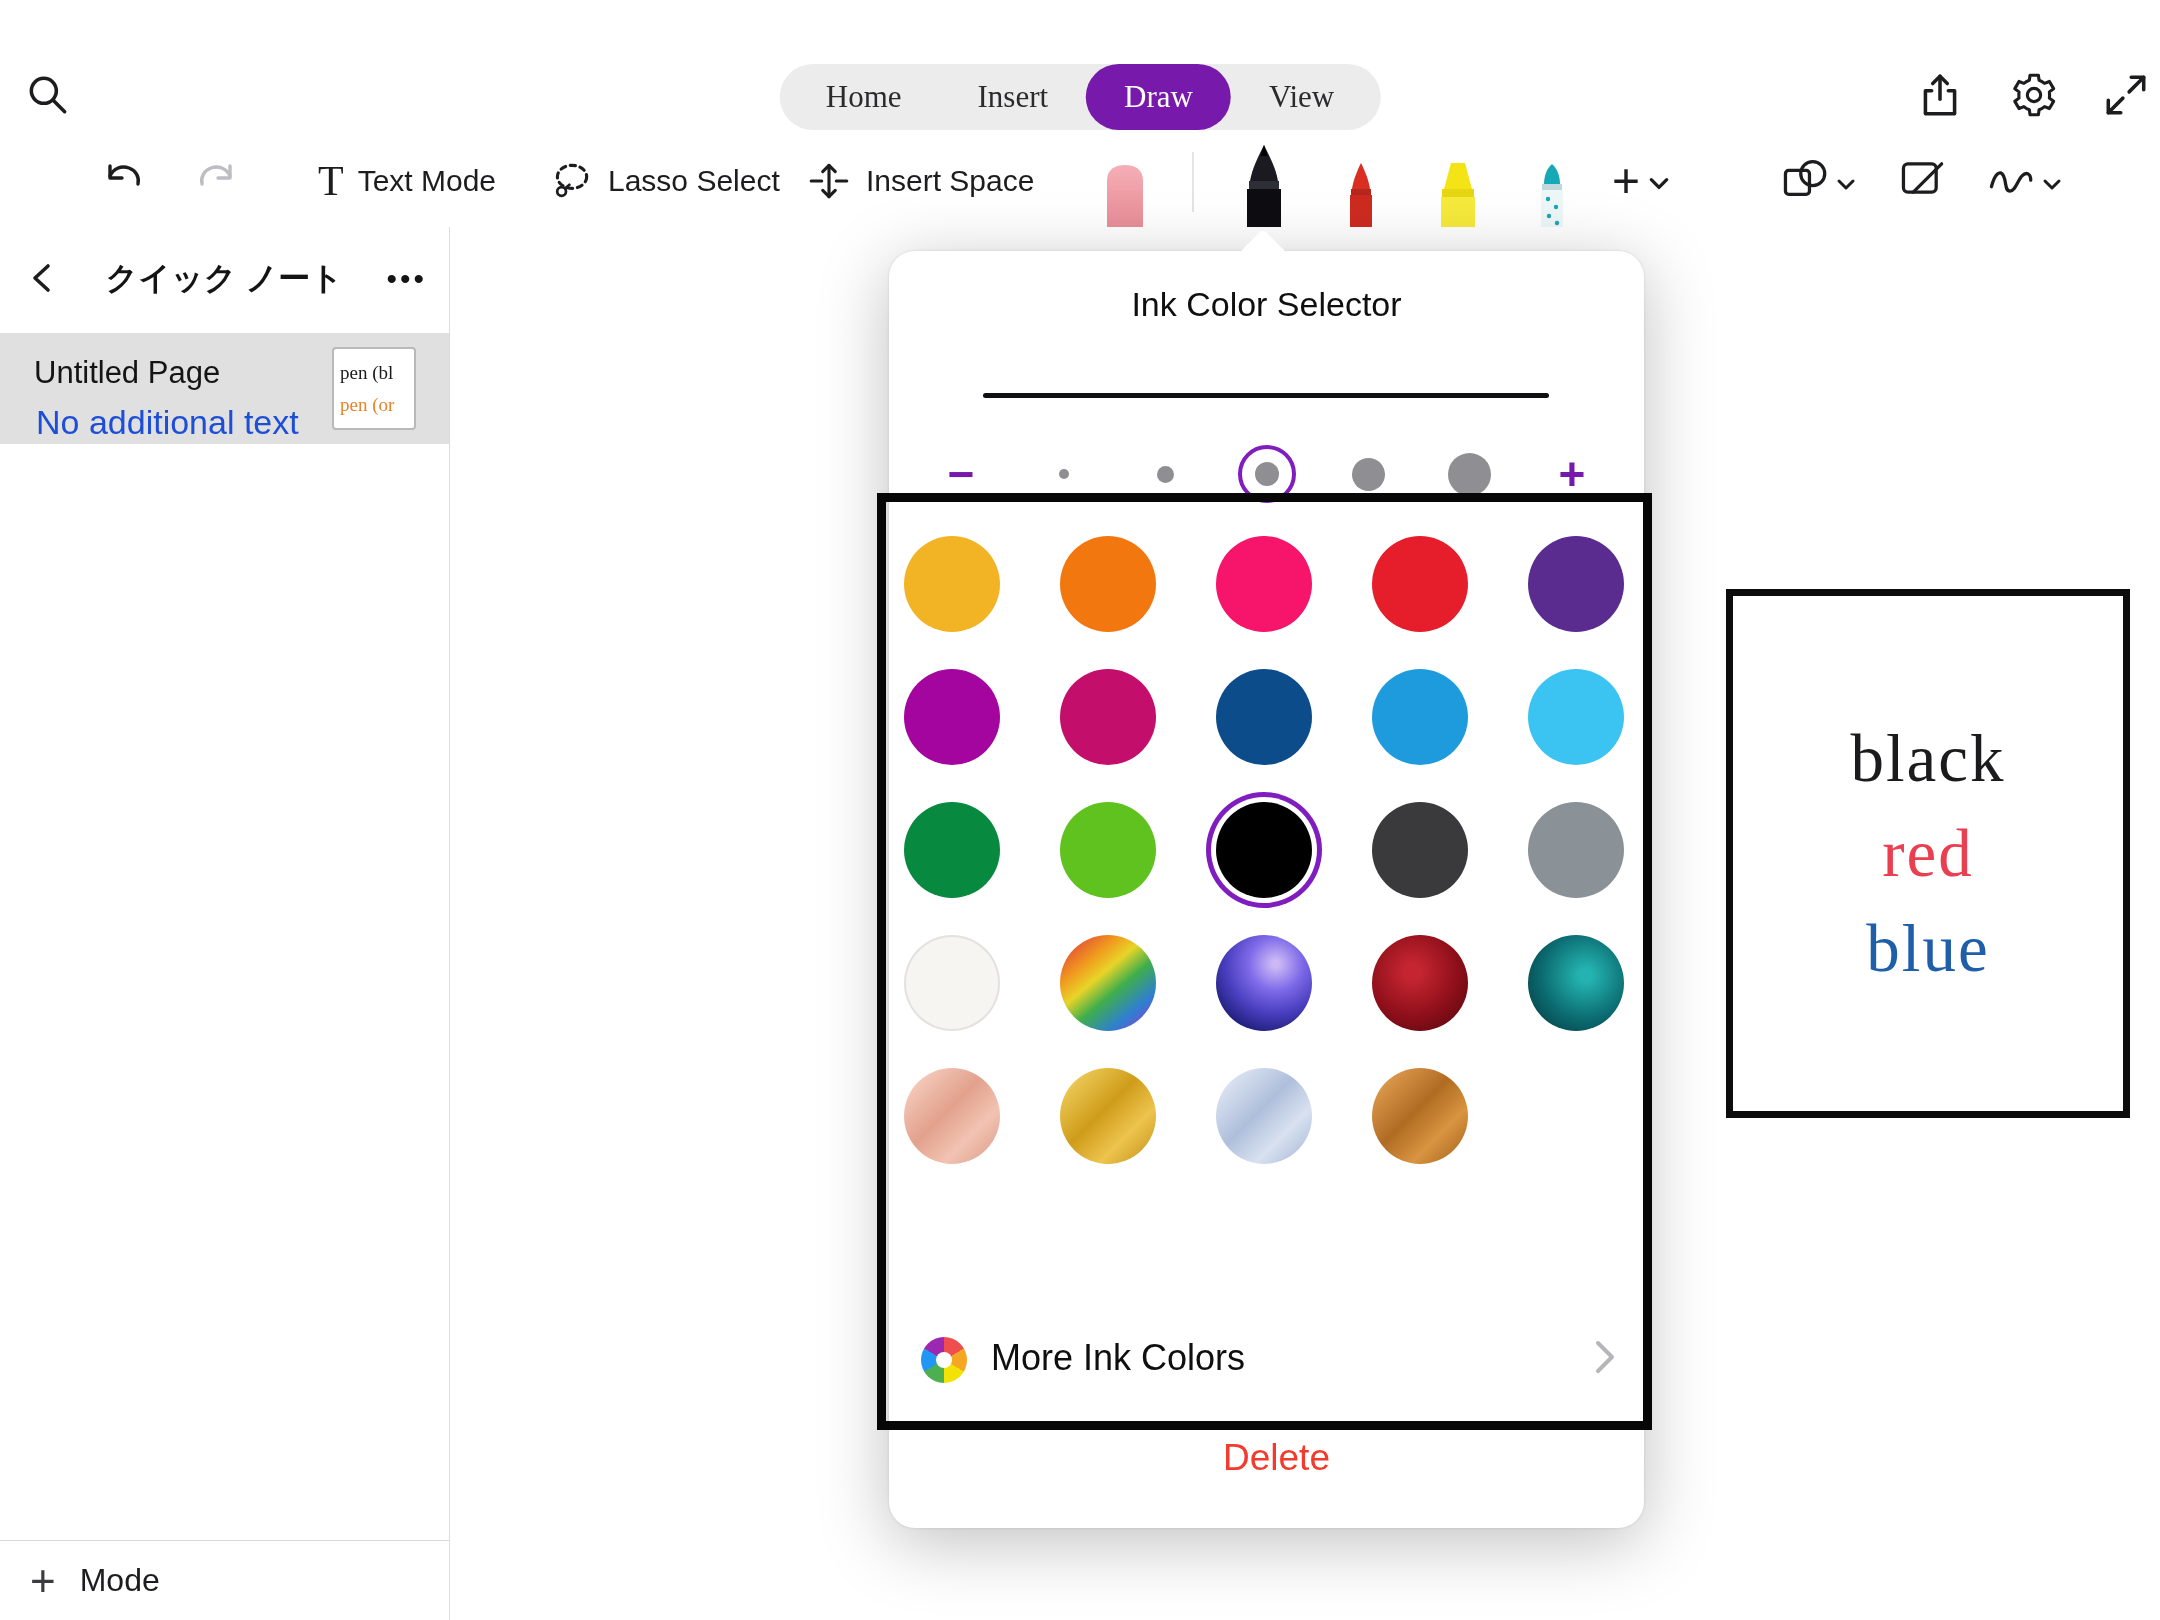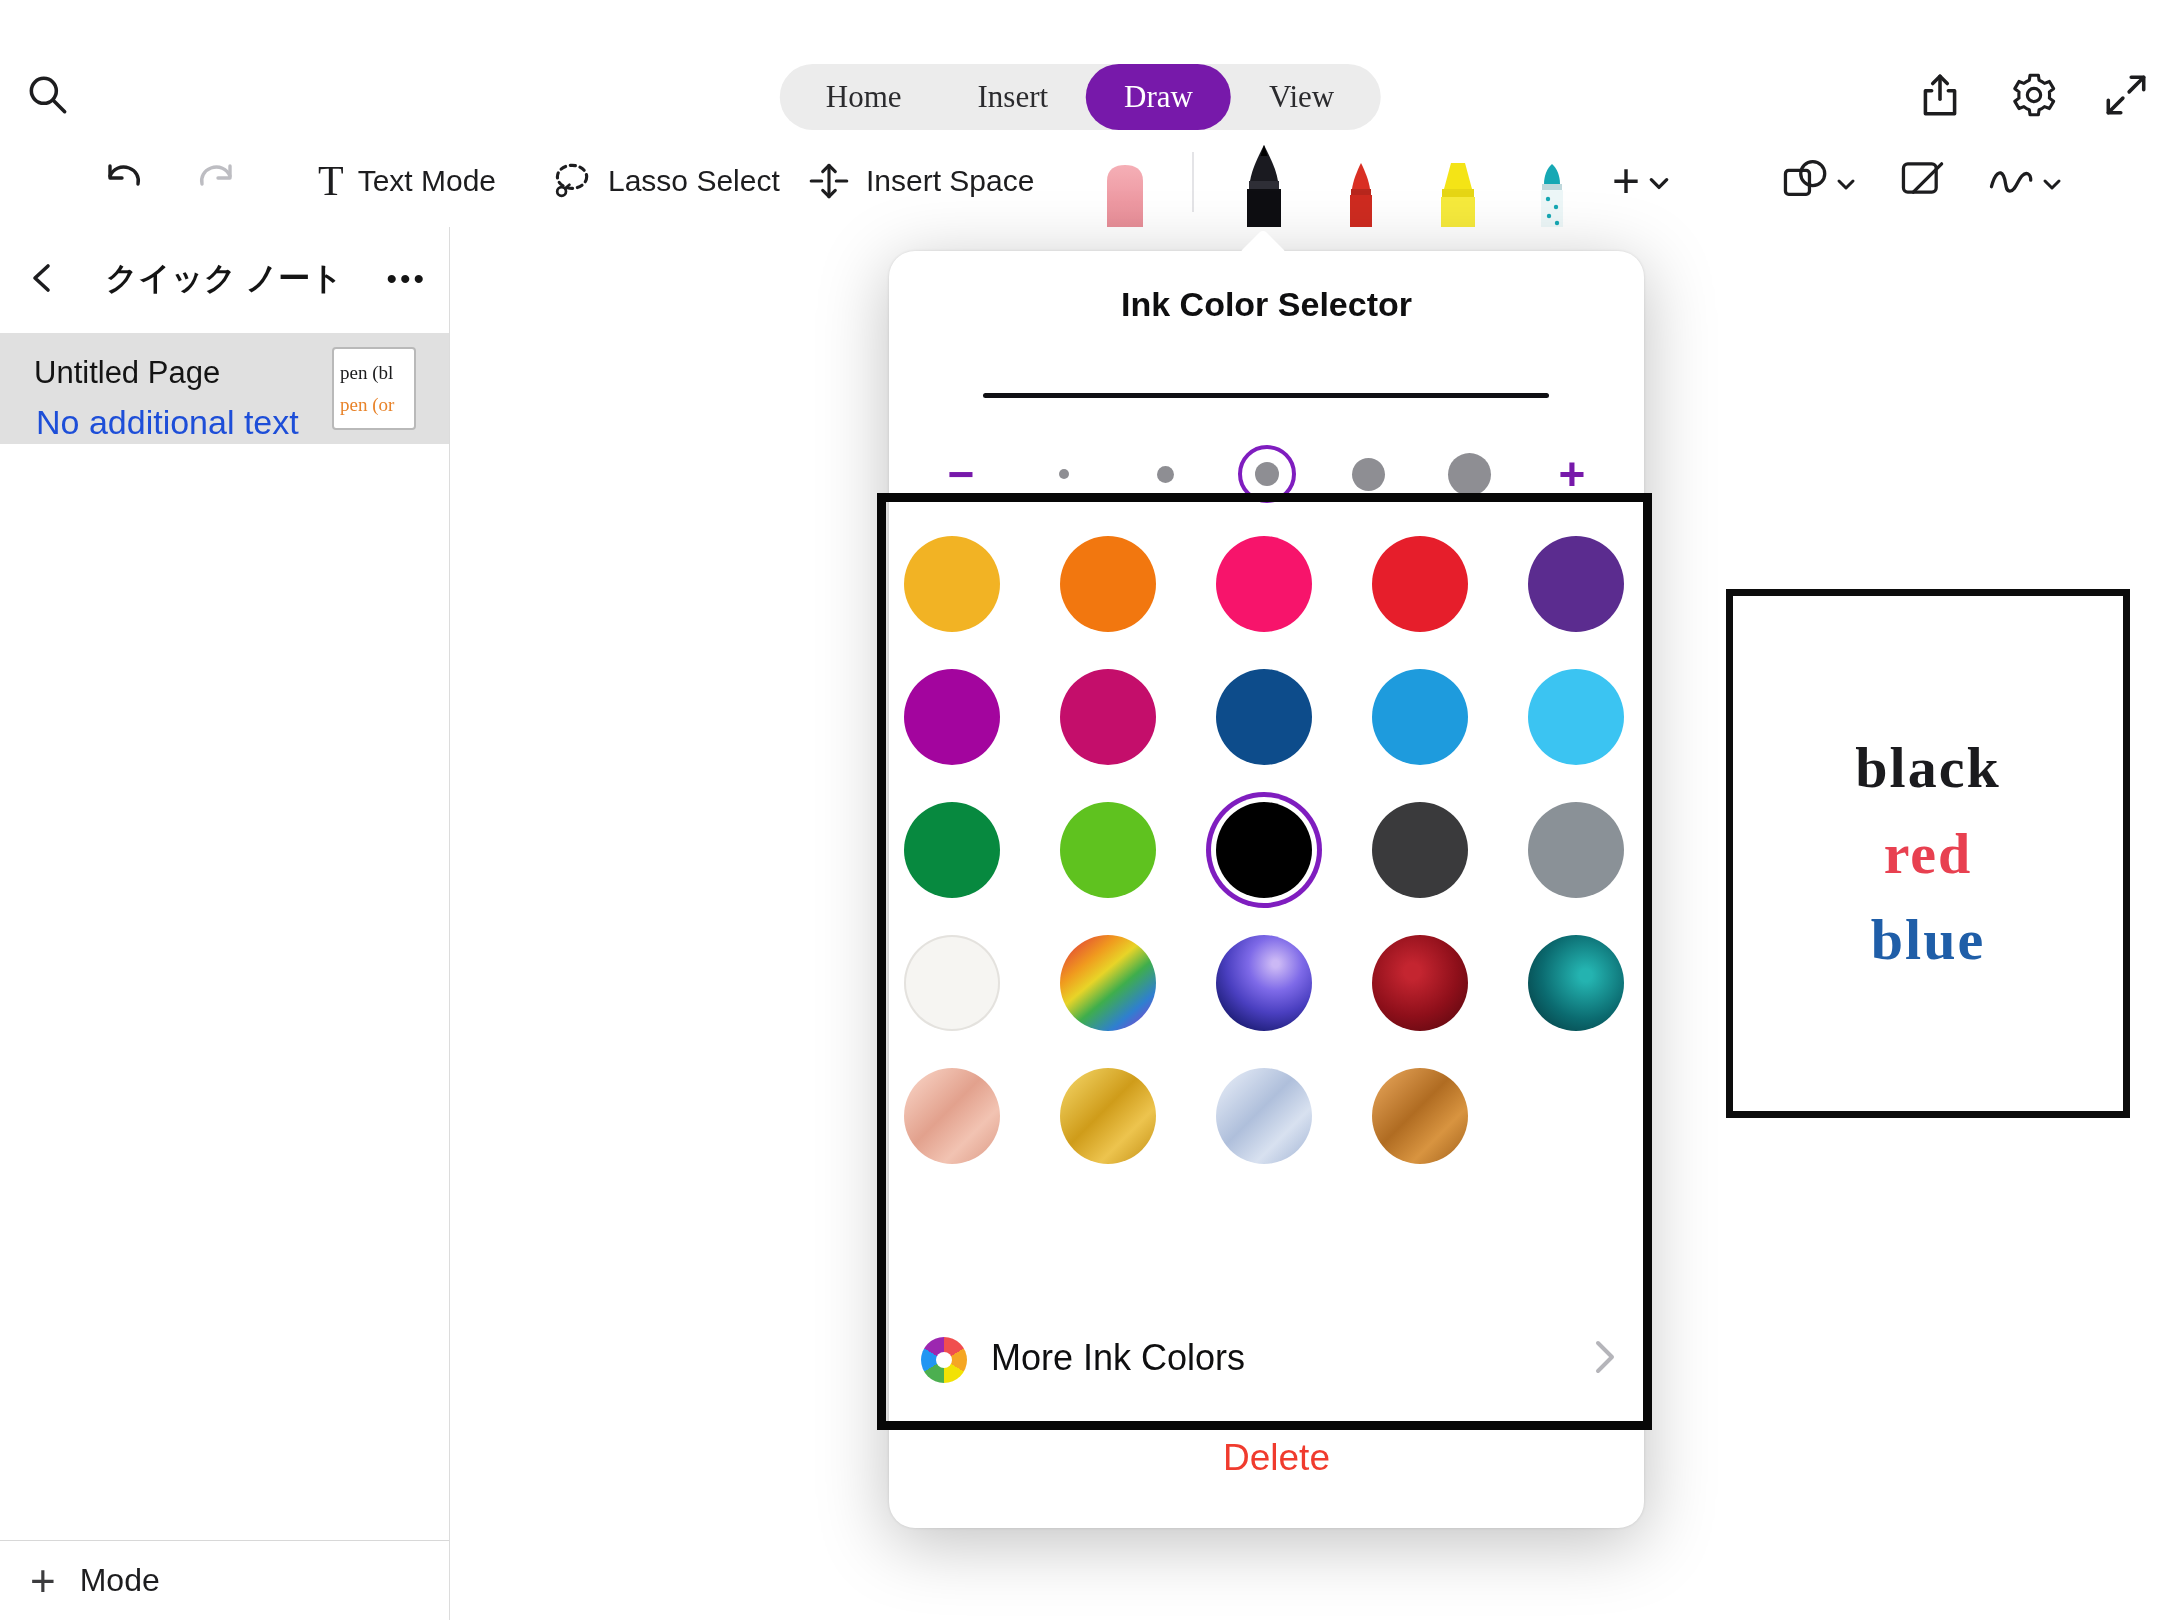--- a/index.html
+++ b/index.html
@@ -46,21 +46,21 @@
   .thumb-line.l2 { color:#E8832A; }
   .sb-footer { position:absolute; bottom:0; left:0; right:0; height:80px; border-top:1px solid #D8D8D8;
                display:flex; align-items:center; gap:24px; padding:0 30px; font-size:32px; color:#1d1d1f; }
   .sb-footer .plus-glyph { font-size:44px; color:#3c3c3e; }
 
   
   #popup { position:absolute; left:889px; top:251px; width:755px; height:1277px; background:#fff;
            border-radius:26px; box-shadow:0 14px 70px rgba(0,0,0,.25), 0 0 3px rgba(0,0,0,.12); z-index:20; }
   .popup-arrow { position:absolute; top:-15px; left:357px; width:34px; height:34px; background:#fff;
                  transform:rotate(45deg); border-radius:5px; }
-  .popup-title { position:absolute; top:34px; width:100%; text-align:center; font-size:34px; font-weight:700; color:#0f0f10; }
+  .popup-title { position:absolute; top:34px; width:100%; text-align:center; font-size:34px; font-weight:400; color:#0f0f10; }
   .stroke-line { position:absolute; top:142px; left:94px; width:566px; height:5px; background:#101014; border-radius:3px; }
   .thick-row { position:absolute; top:190px; left:42px; right:42px; height:66px; display:flex;
                align-items:center; justify-content:space-between; }
   .thick-btn { font-size:46px; font-weight:600; color:#7719AA; width:60px; text-align:center; line-height:1; }
   .dotw { width:58px; height:66px; display:flex; align-items:center; justify-content:center; position:relative; }
   .dot { background:#8E8E93; border-radius:50%; }
   .d1{width:10px;height:10px}.d2{width:17px;height:17px}.d3{width:24px;height:24px}.d4{width:33px;height:33px}.d5{width:43px;height:43px}
   .ring { position:absolute; width:58px; height:58px; border:4px solid #7F1DBF; border-radius:50%;
           left:50%; top:50%; transform:translate(-50%,-50%); }
   .swatch-grid { position:absolute; left:15px; top:285px; display:grid;
@@ -74,21 +74,21 @@
            background:conic-gradient(#F04E4E 0 60deg,#F5A623 60deg 120deg,#F2E205 120deg 180deg,#4CAF50 180deg 240deg,#2196F3 240deg 300deg,#9C27B0 300deg 360deg); }
   .wheel::after { content:""; position:absolute; inset:15px; background:#fff; border-radius:50%; }
   .delete-btn { position:absolute; top:1186px; width:100%; text-align:center; font-size:37px; color:#F03B2E;padding-left:20px; }
 
   
   #annotation-rect { position:absolute; left:877px; top:493px; width:775px; height:937px;
                      border:9px solid #070707; z-index:30; pointer-events:none; }
   #drawn-box { position:absolute; left:1726px; top:589px; width:404px; height:529px;
                border:7px solid #0c0c0c; display:flex; flex-direction:column; align-items:center;
                justify-content:center; gap:28px; z-index:5; }
-  .hand-word { font-family:cursive; font-size:58px; line-height:1; letter-spacing:2px;font-weight:bold; }
+  .hand-word { font-family:cursive; font-size:67px; line-height:1; letter-spacing:2px; }
 
   svg.stroke-ic { stroke:#1d1d1f; stroke-width:3.4; fill:none; stroke-linecap:round; stroke-linejoin:round; }
   svg.stroke-ic.light { stroke:#BDBDC2; }
   svg.chev { stroke:#1d1d1f; stroke-width:3; fill:none; stroke-linecap:round; stroke-linejoin:round; }
 </style>
 </head>
 <body>
 
 <div id="app">
 

